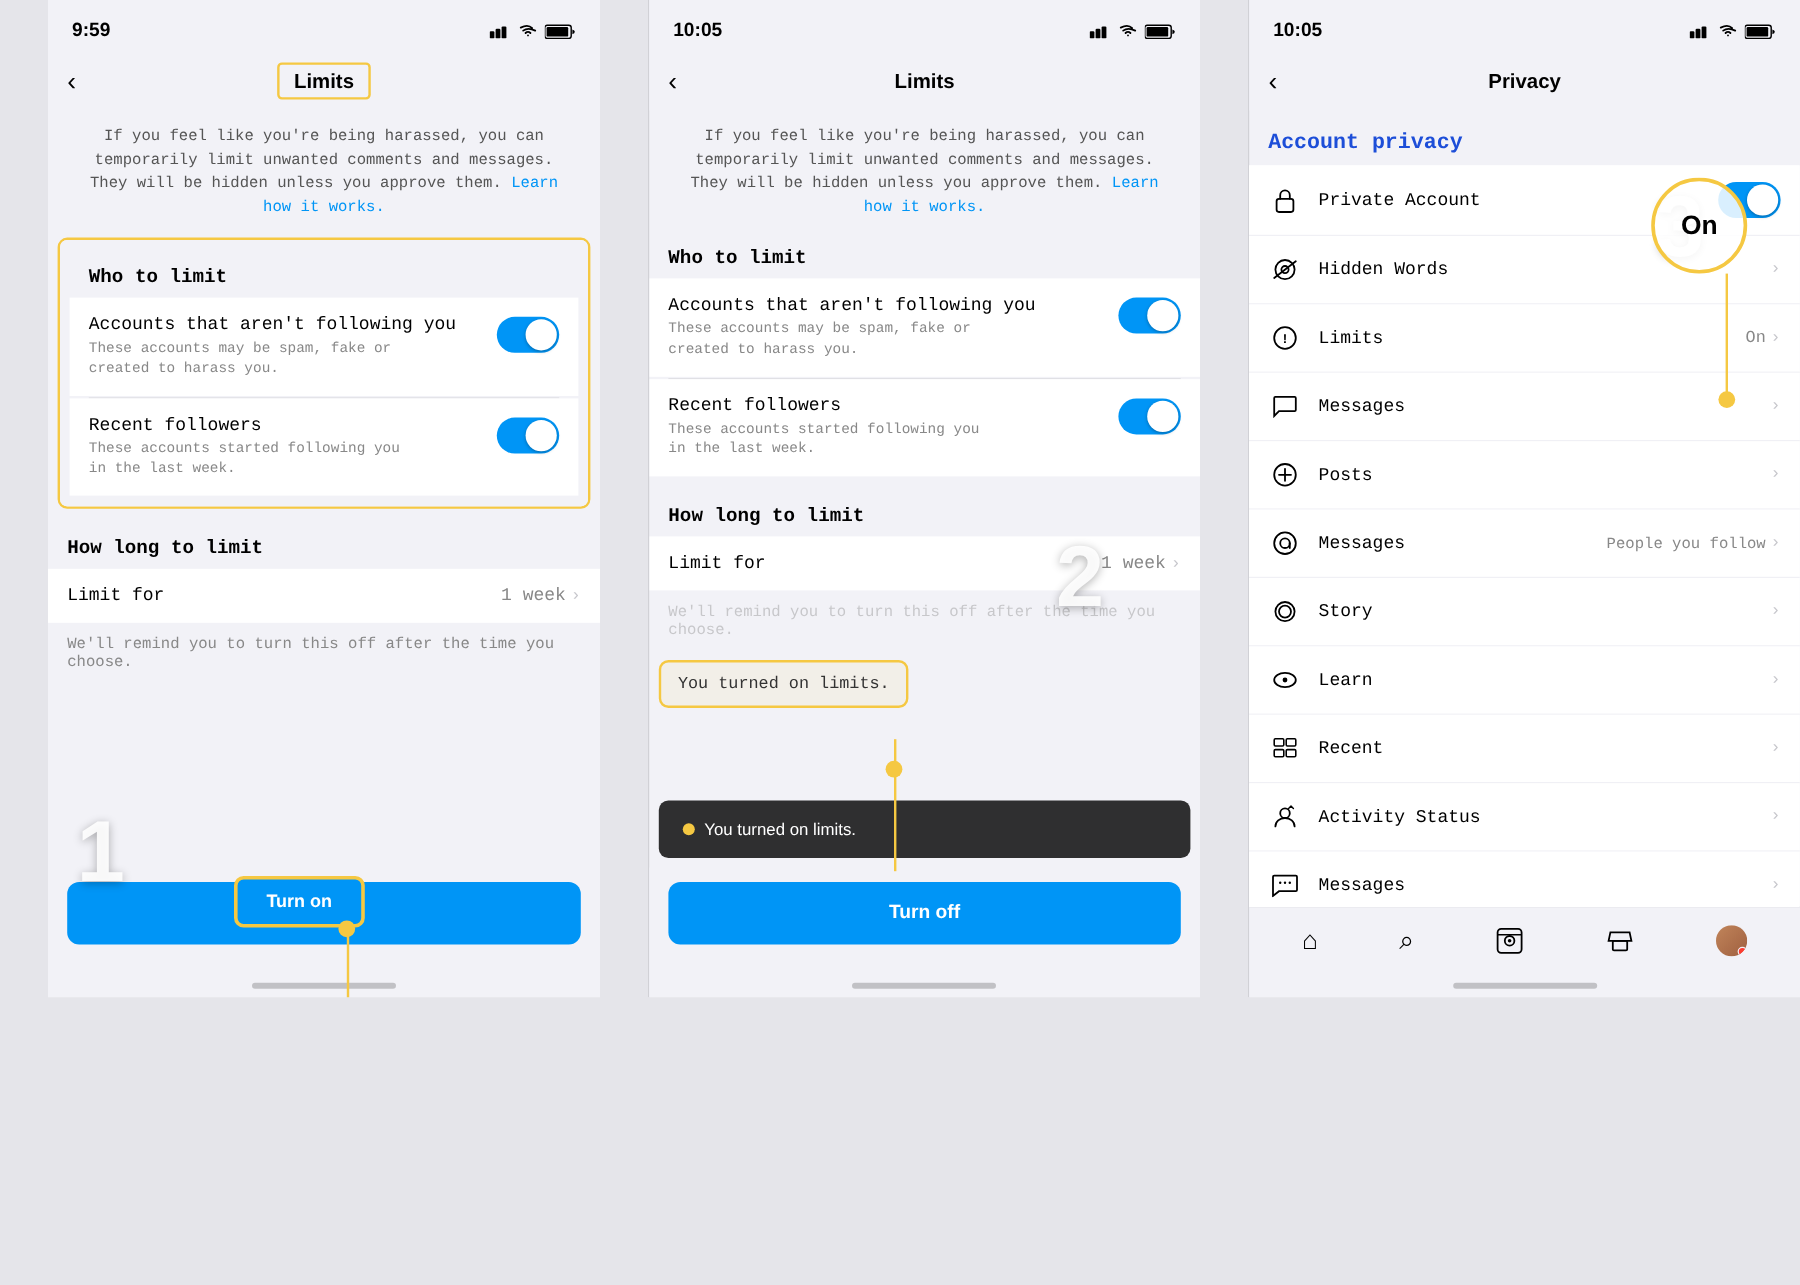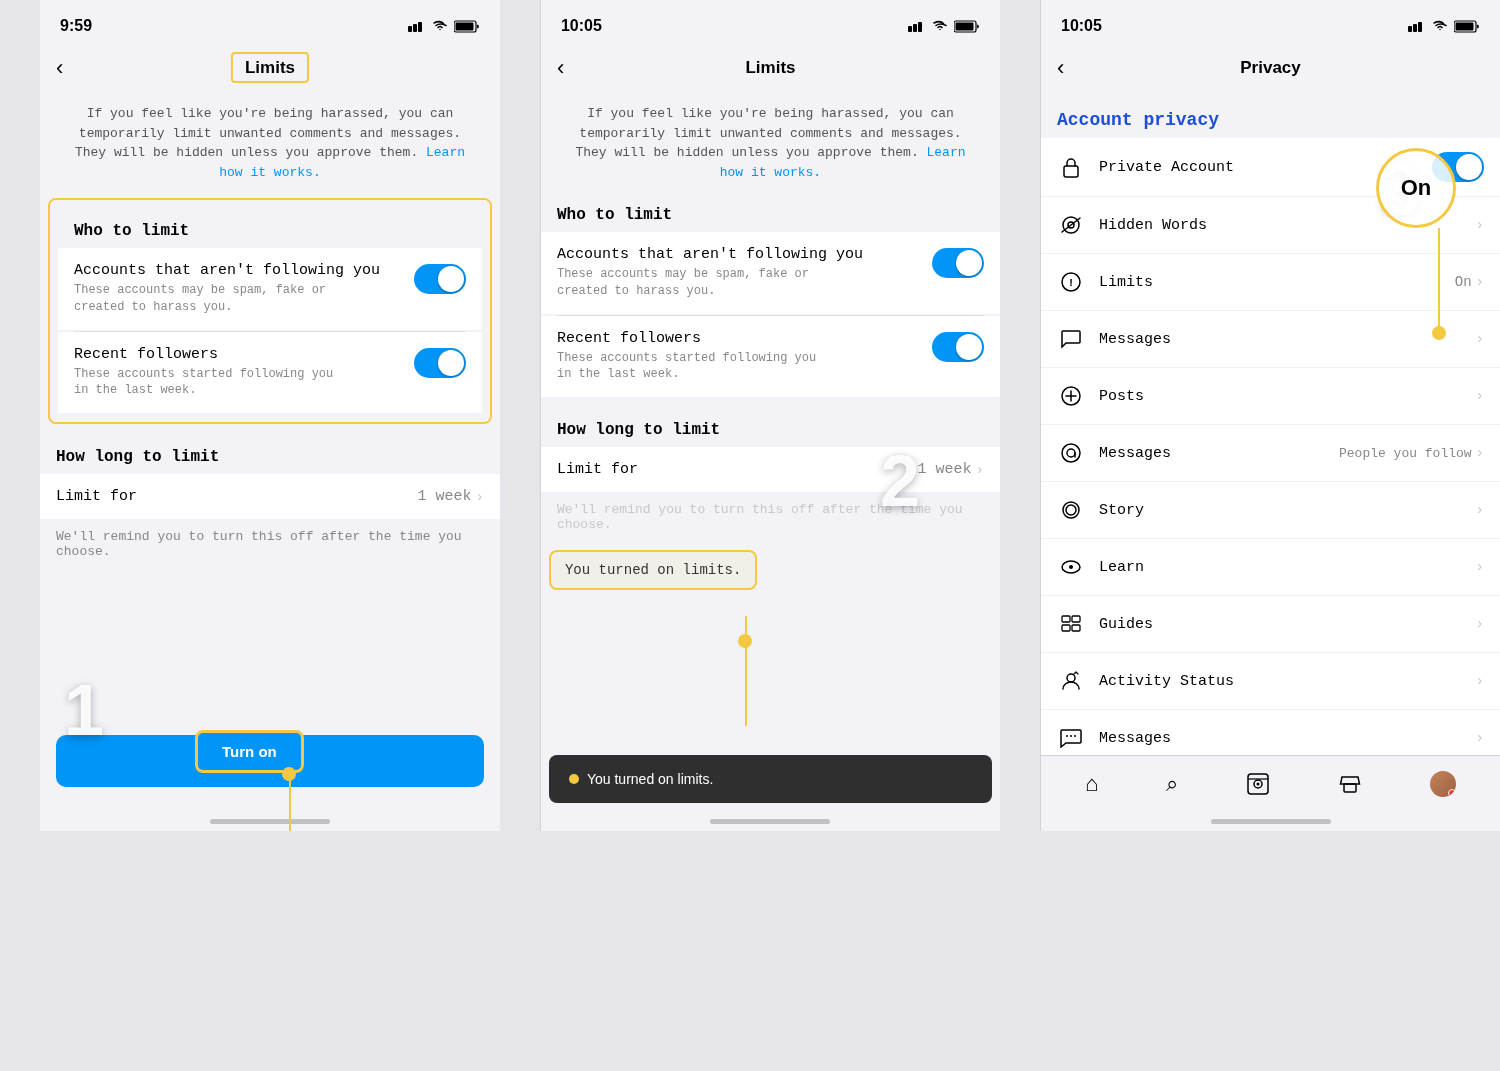--- a/index.html
+++ b/index.html
@@ -595,20 +595,23 @@
   <div class="annotation-line-v" style="left:204px; top:616px; height:110px;"></div>
   <div class="annotation-dot" style="left:197px; bottom:183px;"></div>
 
   <div class="step-badge" style="top:440px; right:80px; font-size:72px;">2</div>
 
   <div class="toast">
     <div class="toast-dot"></div>
     <span>You turned on limits.</span>
   </div>
 
+  <div class="bottom-btn-area">
+    <button class="primary-btn">Turn off</button>
+  </div>
   <div class="home-indicator">
     <div class="home-bar"></div>
   </div>
 </div>
 
 <div class="phone-panel" id="panel3" style="width:500px;">
   <div class="status-bar">
     <span class="status-time">10:05</span>
     <div class="status-icons">
       <svg width="18" height="12" viewBox="0 0 18 12">
@@ -732,21 +735,21 @@
 
       <div class="privacy-item">
         <div class="privacy-item-icon">
           <svg width="22" height="20" viewBox="0 0 22 20">
               <rect x="2" y="2" width="8" height="6" rx="1" stroke="#000" stroke-width="1.3" fill="none"></rect>
               <rect x="12" y="2" width="8" height="6" rx="1" stroke="#000" stroke-width="1.3" fill="none"></rect>
               <rect x="2" y="11" width="8" height="6" rx="1" stroke="#000" stroke-width="1.3" fill="none"></rect>
               <rect x="12" y="11" width="8" height="6" rx="1" stroke="#000" stroke-width="1.3" fill="none"></rect>
             </svg>
         </div>
-        <span class="privacy-item-label">Guides</span>
+        <span class="privacy-item-label">Recent</span>
         <span class="privacy-item-chevron">›</span>
       </div>
 
       <div class="privacy-item">
         <div class="privacy-item-icon">
           <svg width="22" height="22" viewBox="0 0 22 22">
               <circle cx="11" cy="8" r="4" stroke="#000" stroke-width="1.5" fill="none"></circle>
               <path d="M3 19c0-4 3.6-7 8-7s8 3 8 7" stroke="#000" stroke-width="1.5" fill="none" stroke-linecap="round"></path>
               <path d="M14 4l2-2 2 2" stroke="#000" stroke-width="1.2" fill="none" stroke-linecap="round" stroke-linejoin="round"></path>
             </svg>

